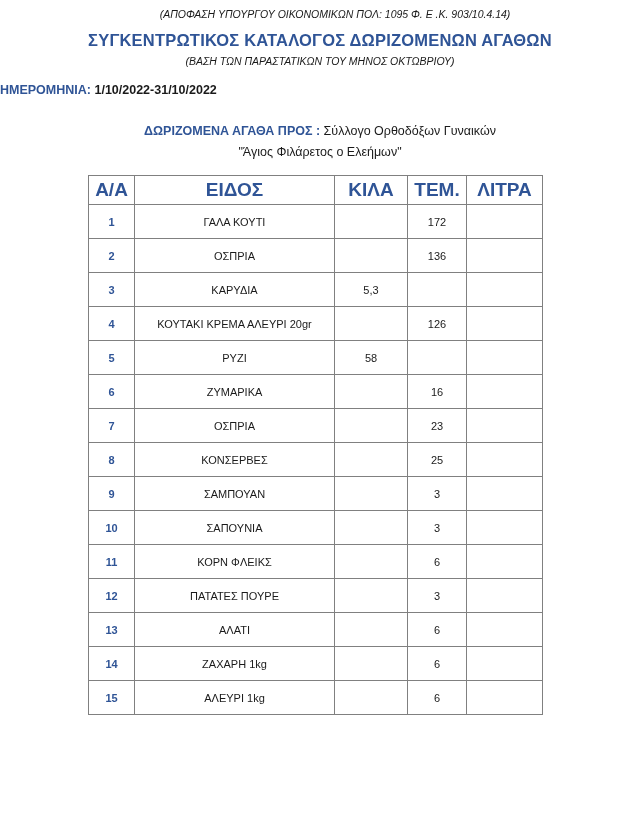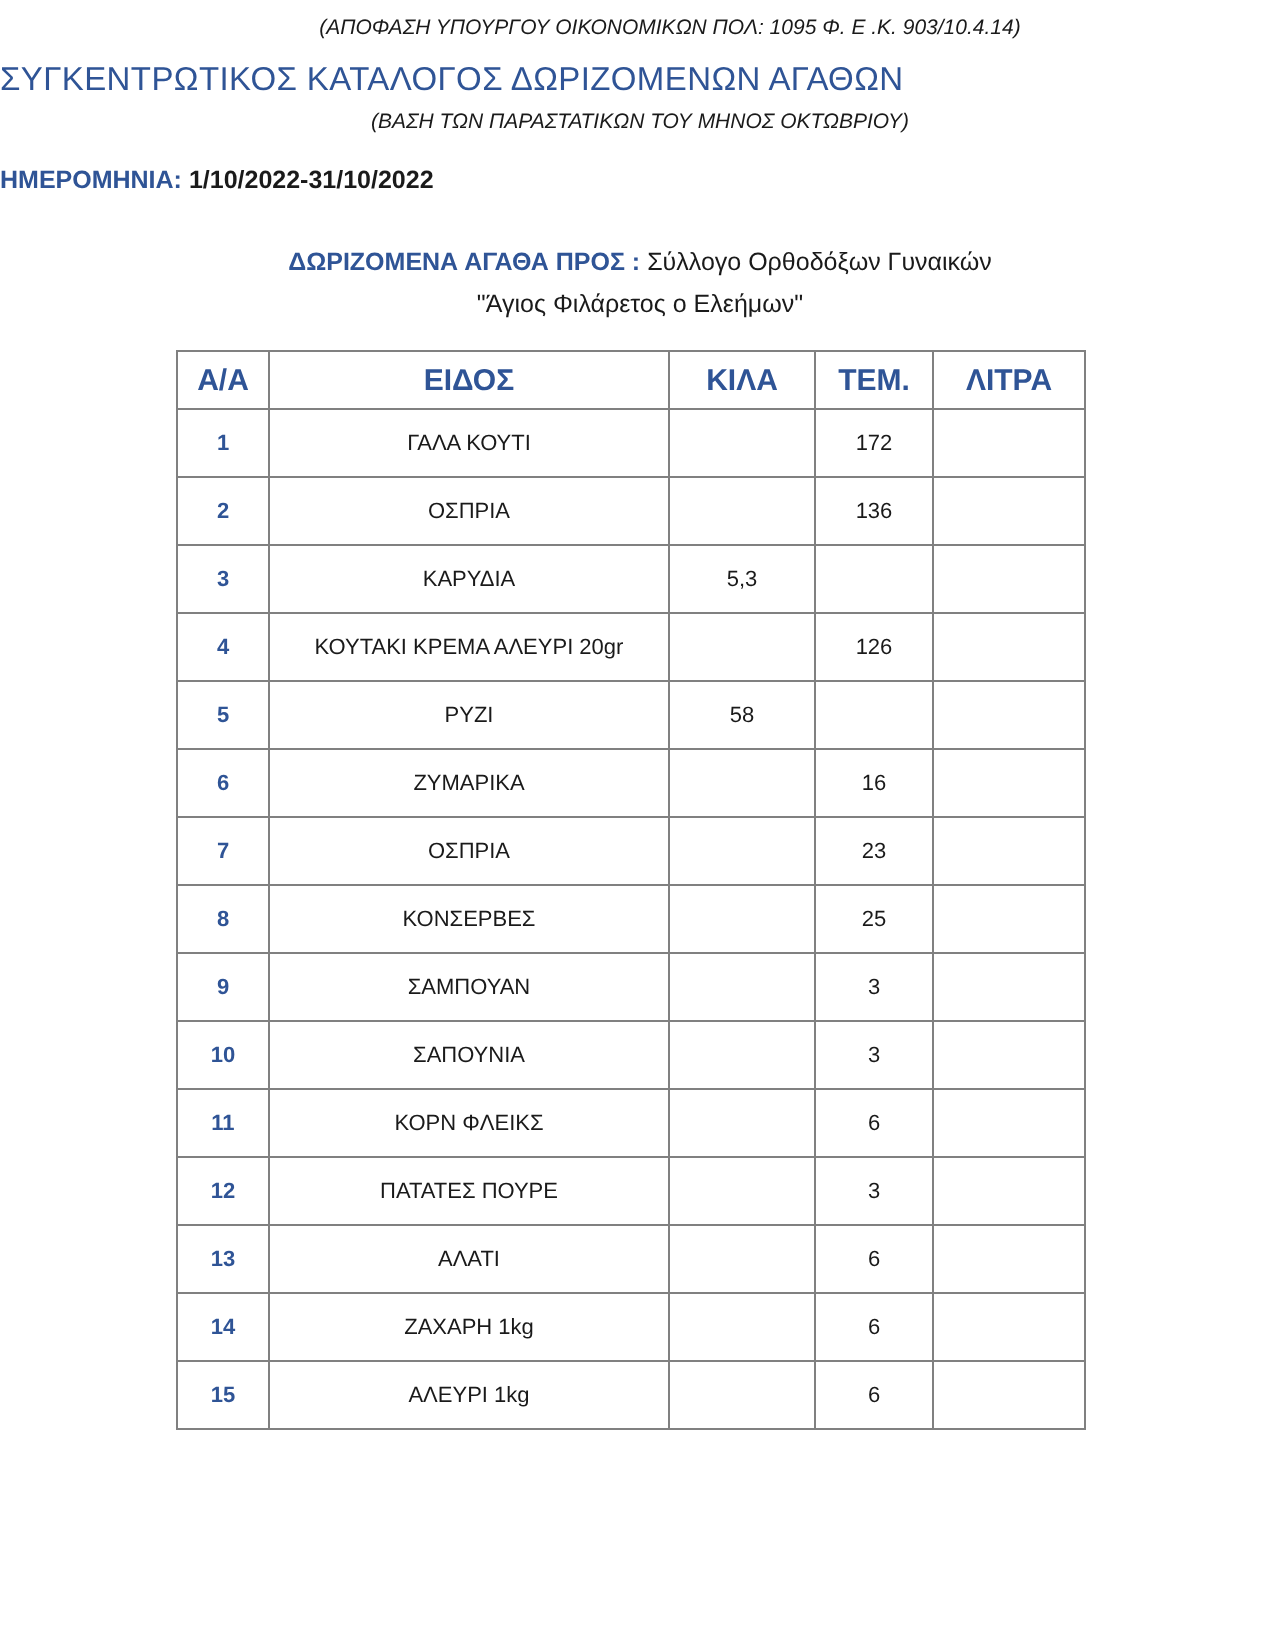--- a/index.html
+++ b/index.html
@@ -23,22 +23,22 @@
   }
   .doc-subtitle {
     margin-top: 8px;
     text-align: center;
     font-size: 10.5px; font-style: italic;
     line-height: 13px;
     padding-left: 30px;
   }
   .catalog-title {
     margin-top: 9px;
-    text-align: left;
-    font-size: 16.5px; font-weight: normal;
+    text-align: center;
+    font-size: 16.5px; font-weight: bold;
     color: var(--accent);
     line-height: 20px;
     letter-spacing: 0.2px;
   }
   .catalog-subtitle {
     margin-top: 5px;
     text-align: center;
     font-size: 10.5px; font-style: italic;
     line-height: 13px;
   }
@@ -75,21 +75,21 @@
     overflow: hidden;
     white-space: nowrap;
   }
   table.goods col.c-no    { width: 46px; }
   table.goods col.c-item  { width: 200px; }
   table.goods col.c-kg    { width: 73px; }
   table.goods col.c-pcs   { width: 59px; }
   table.goods col.c-ltr   { width: 76px; }
   table.goods thead th {
     height: 29px;
-    font-size: 15px; font-weight: bold;
+    font-size: 19px; font-weight: bold;
     color: var(--accent);
     text-align: center;
     vertical-align: middle;
   }
   table.goods tbody td {
     height: 34px;
     font-size: 11px;
     vertical-align: middle;
   }
   td.no {

